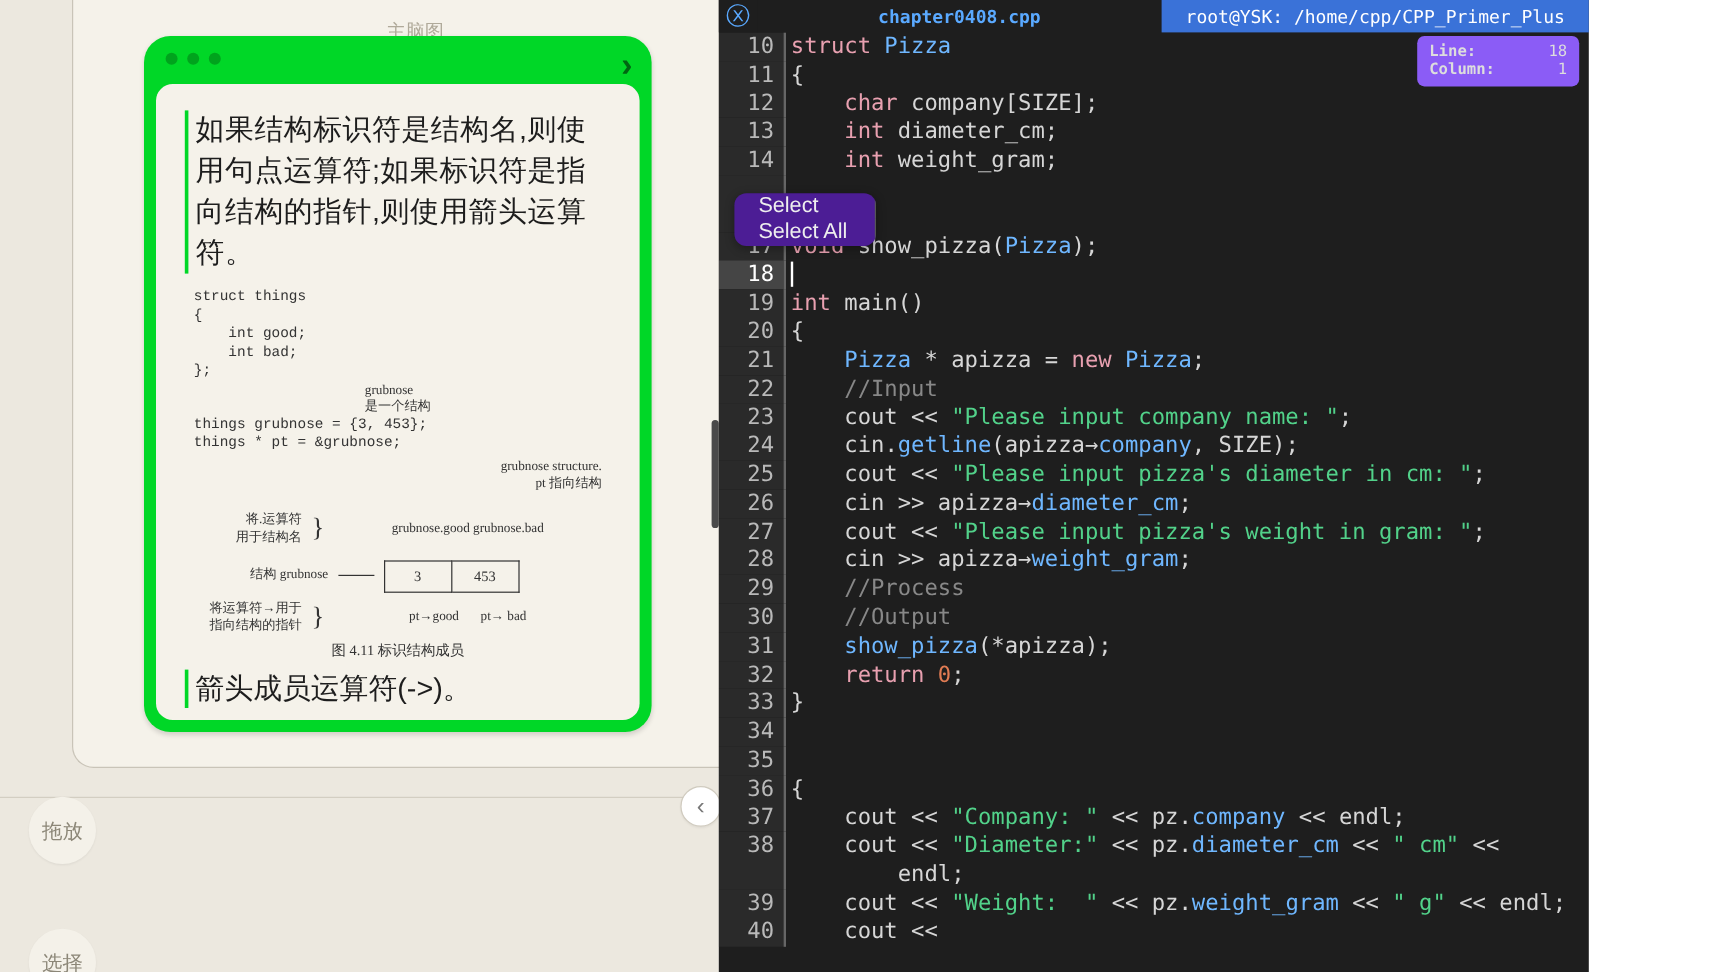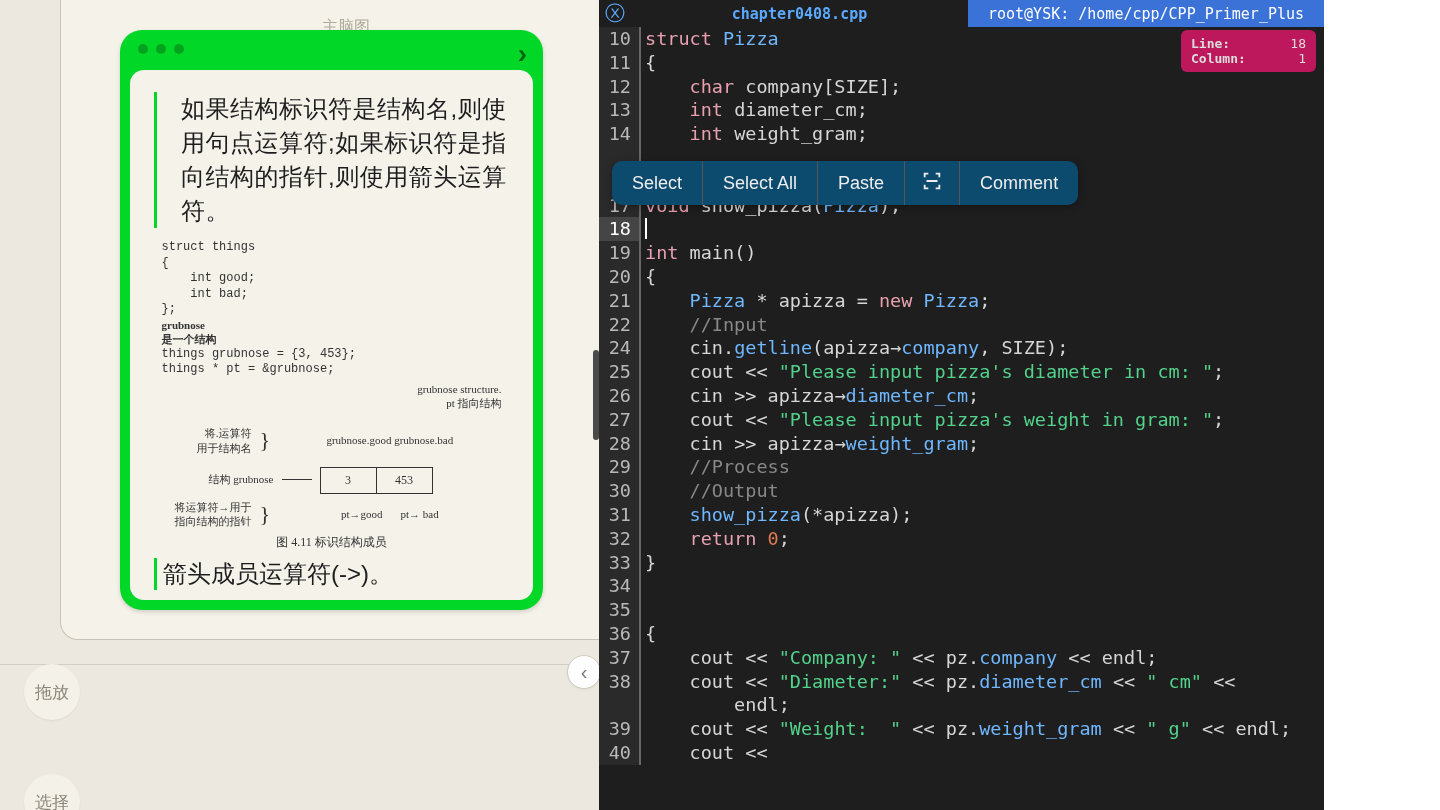--- a/index.html
+++ b/index.html
@@ -61,21 +61,21 @@
   border-radius: 14px;
   padding: 22px 24px;
   overflow: hidden;
 }
 .note-text {
   font-size: 24px;
   line-height: 34px;
   color: #1d1d1d;
   letter-spacing: 0.5px;
   border-left: 3px solid #00d727;
-  padding-left: 24px;
+  padding-left: 6px;
 }
 .diagram-box {
   margin: 12px auto 0;
   width: 340px;
   font-family: "SimSun", serif;
   font-size: 12px;
   color: #333;
   position: relative;
   line-height: 1.3;
 }
@@ -174,42 +174,42 @@
   width: 356px;
   justify-content: center;
   background: #3a72d8;
   color: #fff;
 }
 
 
 .linecol {
   position: absolute;
   top: 30px; right: 8px;
-  background: #be185d;
+  background: #8b5cf6;
   color: #ddd;
   font-size: 13px;
   padding: 6px 10px;
   border-radius: 6px;
   width: 135px;
 }
 .linecol .row { display: flex; justify-content: space-between; }
 .linecol .lab { font-weight: bold; }
 
 
 .code-area {
   position: absolute;
   top: 27px; bottom: 0; left: 0; right: 0;
   font-size: 18.5px;
   line-height: 23.8px;
   color: #d6d6d6;
   overflow: hidden;
 }
 .code-row { display: flex; }
 .gutter {
-  width: 40px;
+  width: 54px;
   text-align: right;
   padding-right: 8px;
   background: #2a2a2a;
   color: #b9b9b9;
 }
 .gutter.current { background: #454545; color: #fff; }
 .vrule {
   width: 2px; background: #666; flex-shrink: 0;
 }
 .code {
@@ -218,30 +218,31 @@
 }
 .code .cursor {
   border-left: 2px solid #fff;
 }
 
 
 .ctx-menu {
   position: absolute;
   top: 161px; left: 13px;
   height: 44px;
-  background: #0c4a6e;
+  background: #4c1d95;
   border-radius: 10px;
   display: flex;
   align-items: stretch;
   box-shadow: 0 2px 8px rgba(0,0,0,.3);
   font-family: -apple-system, sans-serif;
   font-size: 18px;
   color: #eee;
   z-index: 5;
   overflow: hidden;
+  flex-direction: column;
 }
 .ctx-item {
   padding: 0 20px;
   display: flex; align-items: center;
   border-right: 1px solid #555;
   cursor: pointer;
 }
 .ctx-item:last-child { border-right: none; }
 .ctx-item.icon { padding: 0 16px; font-size: 20px; }
 
@@ -289,21 +290,21 @@
     </div>
     <div class="green-card-body">
       <div class="note-text">如果结构标识符是结构名,则使用句点运算符;如果标识符是指向结构的指针,则使用箭头运算符。</div>
 
       <div class="diagram-box">
         <pre>struct things
 {
     int good;
     int bad;
 };</pre>
-        <div style="display:flex; justify-content:flex-start; gap:6px;font-weight:bold;">
+        <div style="display:flex; justify-content:center; gap:6px;">
           <div style="text-align:left;">
             <div class="diag-label">grubnose</div>
             <div class="diag-label">是一个结构</div>
           </div>
         </div>
         <pre>things grubnose = {3, 453};
 things * pt = &amp;grubnose;</pre>
         <div style="text-align:right; margin-top:4px;">
           <div class="diag-label">grubnose structure.</div>
           <div class="diag-label">pt 指向结构</div>
@@ -449,20 +450,25 @@
         <div class="gutter">21</div>
         <div class="vrule"></div>
         <div class="code">    <span class="type">Pizza</span> <span class="op">*</span> <span class="ident">apizza</span> <span class="op">=</span> <span class="new">new</span> <span class="type">Pizza</span><span class="punc">;</span></div>
       </div>
     <div class="code-row">
         <div class="gutter">22</div>
         <div class="vrule"></div>
         <div class="code">    <span class="cmt">//Input</span></div>
       </div>
     <div class="code-row">
+        <div class="gutter">23</div>
+        <div class="vrule"></div>
+        <div class="code">    <span class="ident">cout</span> <span class="op">&lt;&lt;</span> <span class="str">"Please input company name: "</span><span class="punc">;</span></div>
+      </div>
+    <div class="code-row">
         <div class="gutter">24</div>
         <div class="vrule"></div>
         <div class="code">    <span class="ident">cin</span><span class="punc">.</span><span class="func">getline</span><span class="punc">(</span><span class="ident">apizza</span><span class="op">→</span><span class="field">company</span><span class="punc">,</span> <span class="ident">SIZE</span><span class="punc">);</span></div>
       </div>
     <div class="code-row">
         <div class="gutter">25</div>
         <div class="vrule"></div>
         <div class="code">    <span class="ident">cout</span> <span class="op">&lt;&lt;</span> <span class="str">"Please input pizza's diameter in cm: "</span><span class="punc">;</span></div>
       </div>
     <div class="code-row">

